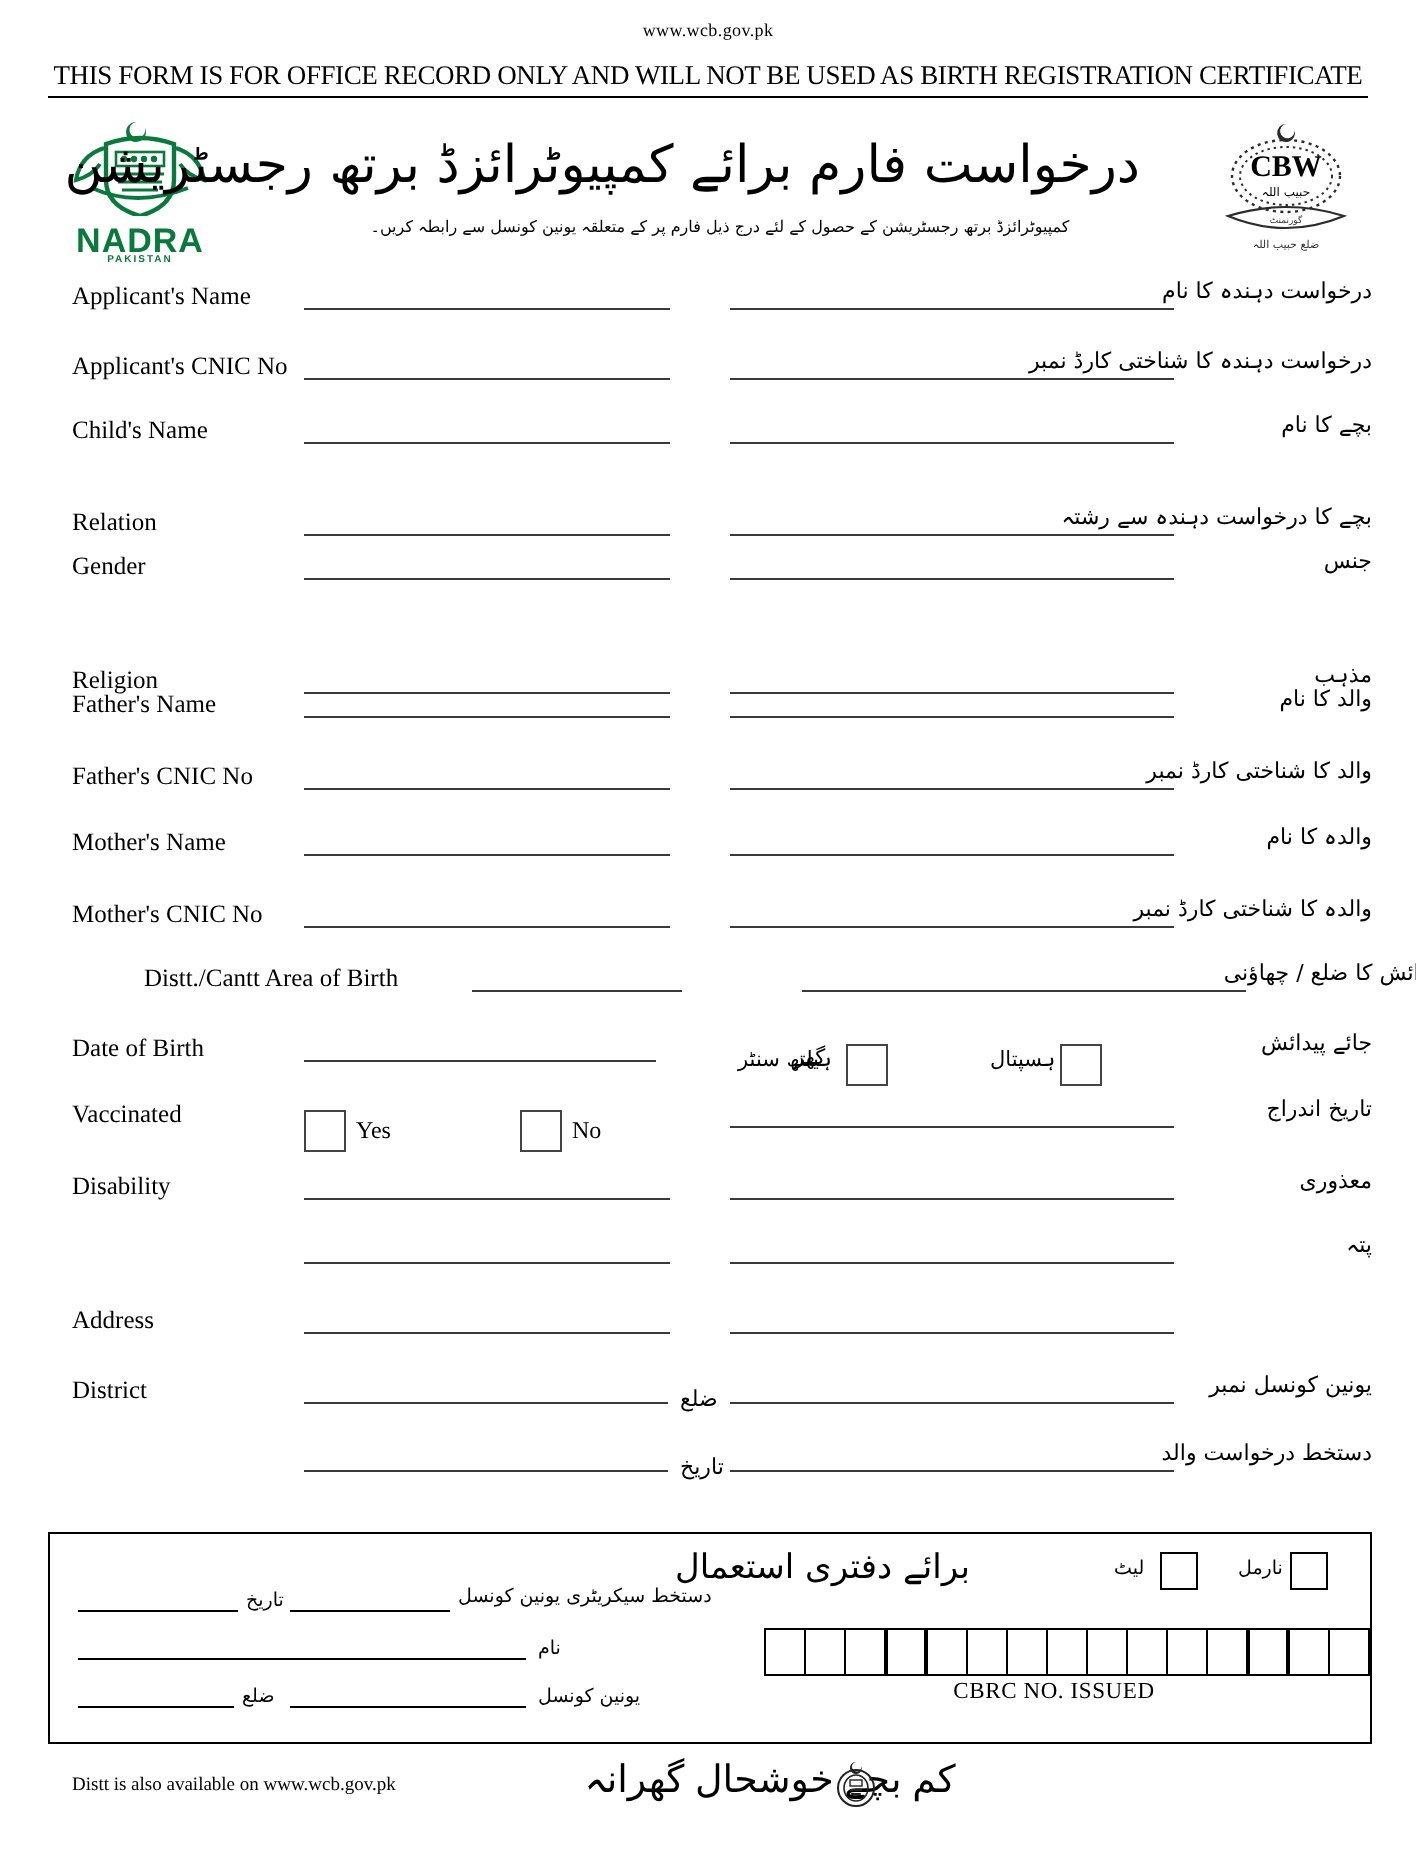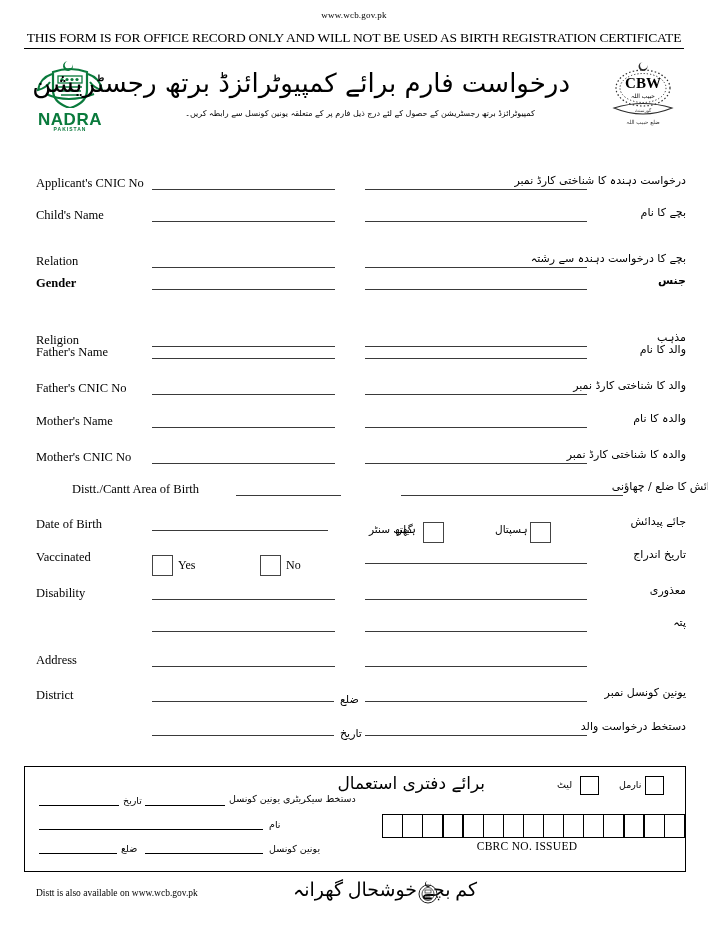--- a/index.html
+++ b/index.html
@@ -103,21 +103,21 @@
     font-size:11.5px;letter-spacing:.3px;
   }
   .ob-cb{position:absolute;width:17px;height:17px;border:1.4px solid #000;background:#fff;}
 
   
   .foot-en{
     position:absolute;left:36px;top:888px;font-size:9.5px;white-space:nowrap;
   }
   .foot-ur{
     position:absolute;left:270px;top:878px;width:230px;text-align:center;
-    font-size:19px;font-family:Liberation Serif, serif;direction:rtl;white-space:nowrap;
+    font-size:19px;font-family:Liberation Sans, sans-serif;direction:rtl;white-space:nowrap;
   }
   .foot-emblem{position:absolute;left:415px;top:880px;width:26px;height:26px;}
 </style>
 </head>
 <body>
 
 <div class="page">
 
   <div class="site-url">www.wcb.gov.pk</div>
   <div class="notice">THIS FORM IS FOR OFFICE RECORD ONLY AND WILL NOT BE USED AS BIRTH REGISTRATION CERTIFICATE</div>
@@ -150,20 +150,26 @@
       <text x="43" y="40" font-family="DejaVu Sans, sans-serif" font-size="6" text-anchor="middle" fill="#000">حبیب اللہ</text>
       <path d="M14 50 q29 -9 58 0 q-29 12 -58 0 z" fill="none" stroke="#2b2b2b" stroke-width="1.1"></path>
       <text x="43" y="53.5" font-family="DejaVu Sans, sans-serif" font-size="4.5" text-anchor="middle" fill="#333">گورنمنٹ</text>
       <text x="43" y="66" font-family="DejaVu Sans, sans-serif" font-size="5.5" text-anchor="middle" fill="#333">ضلع حبیب اللہ</text>
     </svg>
   </div>
 
   <div class="title-ur urdu">درخواست فارم برائے کمپیوٹرائزڈ برتھ رجسٹریشن</div>
   <div class="subtitle-ur urdu">کمپیوٹرائزڈ برتھ رجسٹریشن کے حصول کے لئے درج ذیل فارم پر کے متعلقہ یونین کونسل سے رابطہ کریں۔</div>
 
+  <div class="row" style="top:141px;">
+    <span class="lbl-en">Applicant's Name</span>
+    <span class="line line-l"></span>
+    <span class="line line-r"></span>
+    <span class="lbl-ur urdu">درخواست دہندہ کا نام</span>
+  </div>
 
   <div class="row" style="top:176px;">
     <span class="lbl-en">Applicant's CNIC No</span>
     <span class="line line-l"></span>
     <span class="line line-r"></span>
     <span class="lbl-ur urdu">درخواست دہندہ کا شناختی کارڈ نمبر</span>
   </div>
 
   <div class="row" style="top:208px;">
     <span class="lbl-en">Child's Name</span>
@@ -172,21 +178,21 @@
     <span class="lbl-ur urdu">بچے کا نام</span>
   </div>
 
   <div class="row" style="top:242px;margin-top:12px;">
     <span class="lbl-en">Relation</span>
     <span class="line line-l"></span>
     <span class="line line-r"></span>
     <span class="lbl-ur urdu">بچے کا درخواست دہندہ سے رشتہ</span>
   </div>
 
-  <div class="row" style="top:276px;font-weight:bold;">
+  <div class="row" style="top:276px;">
     <span class="lbl-en">Gender</span>
     <span class="line line-l"></span>
     <span class="line line-r"></span>
     <span class="lbl-ur urdu">جنس</span>
   </div>
 
   <div class="row" style="top:309px;margin-top:24px;">
     <span class="lbl-en">Religion</span>
     <span class="line line-l"></span>
     <span class="line line-r"></span>

